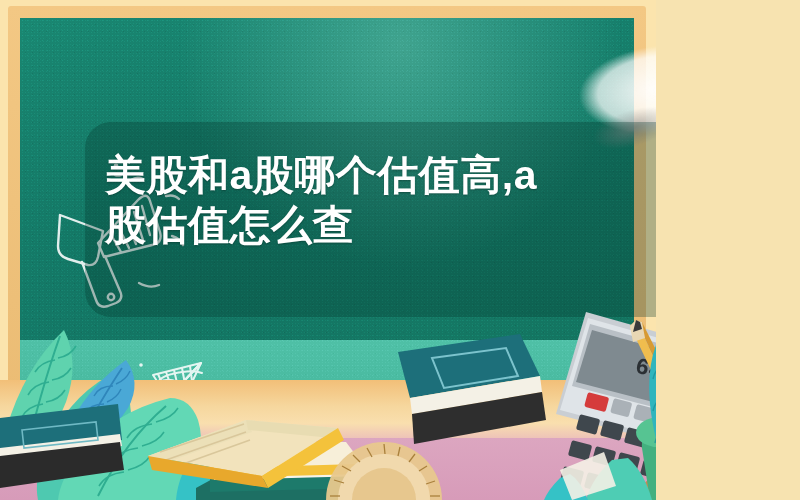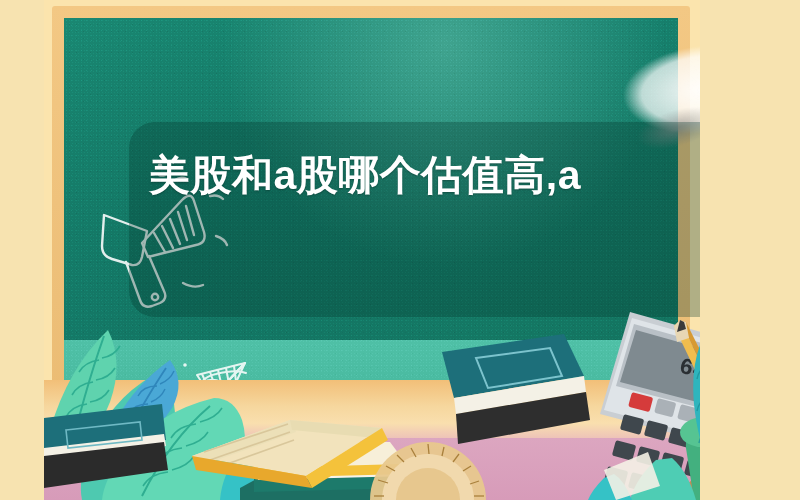--- a/index.html
+++ b/index.html
@@ -1,20 +1,19 @@
 <!DOCTYPE html>
 <html><head>
 <meta charset="utf-8">
 <style>
   html,body{margin:0;padding:0;background:#f7e3b0;}
   .stage{
     position:relative;width:656px;height:500px;overflow:hidden;
     background:#fae3ae;
     font-family:"Liberation Sans","DejaVu Sans",sans-serif;
-    margin-left:44px;
   }
   
   .mat{position:absolute;inset:0;background:#fbe4ad;}
   
   .frame{
     position:absolute;left:8px;top:6px;right:10px;bottom:-40px;
     background:linear-gradient(180deg,#f3c884 0%,#edbf78 55%,#e8b86e 100%);
     border-radius:3px;
   }
   .frame-inner-shadow{
@@ -150,20 +149,21 @@
       <line x1="174" y1="370" x2="178" y2="387"></line>
       <line x1="182" y1="368" x2="185" y2="384"></line>
       <line x1="190" y1="366" x2="192" y2="381"></line>
       <circle cx="141" cy="365" r="1.8" fill="#ffffff" stroke="none"></circle>
     </g>
   </svg>
 
   <div class="text-panel"></div>
   <div class="headline">
     <span>美股和a股哪个估值高,a</span><br>
+    <span>股估值怎么查</span>
   </div>
 
   <div class="desk">
     <div class="desk-pink"></div>
   </div>
 
   <svg class="layer nointer" viewBox="0 0 800 500">
 
     <g>
       <path d="M64 330 Q24 368 6 430 Q0 462 10 486 Q46 452 66 402 Q80 362 64 330 Z" fill="#5fd3ae"></path>

